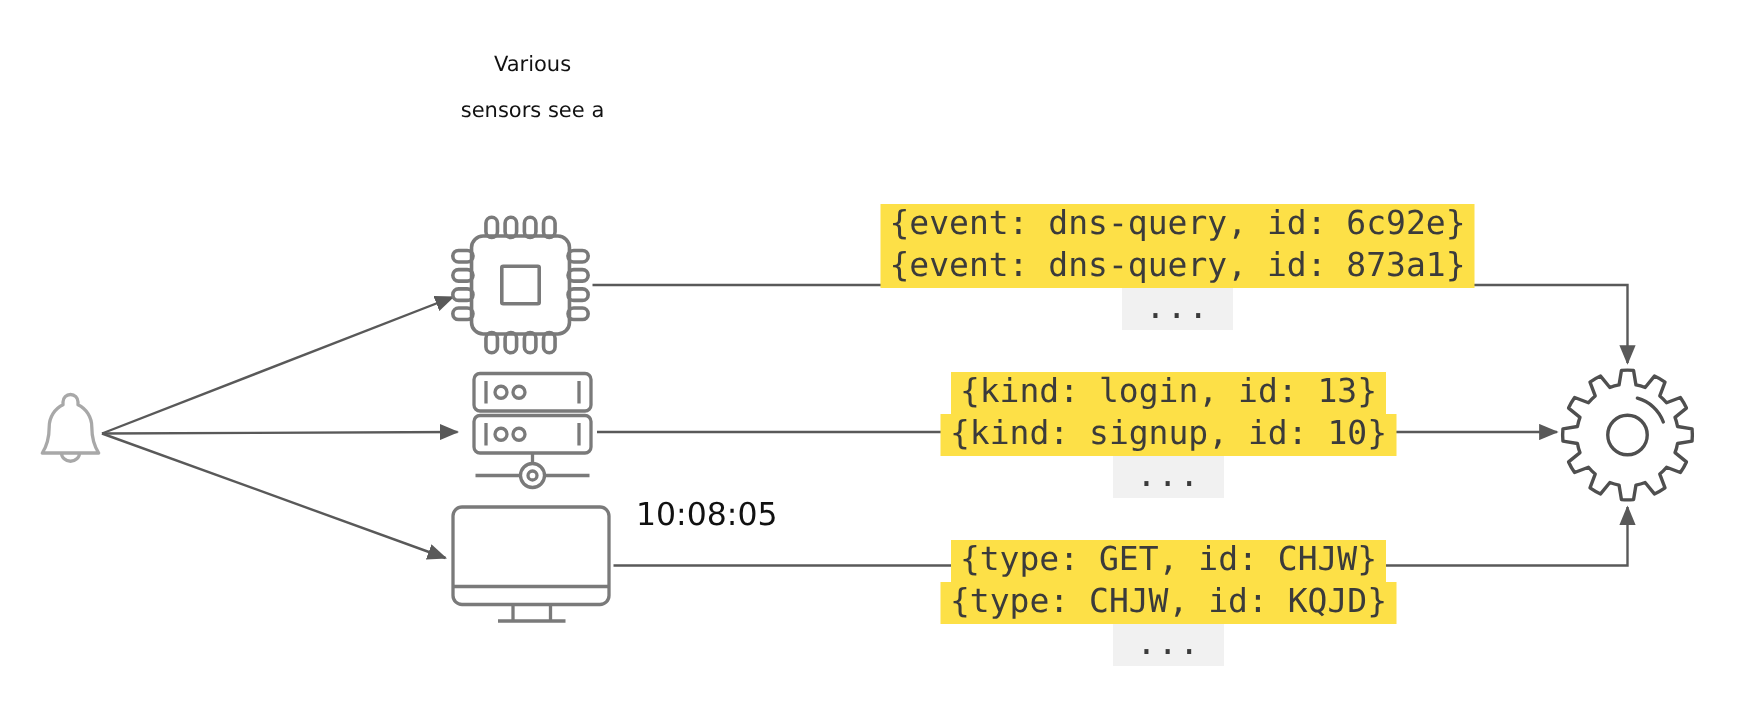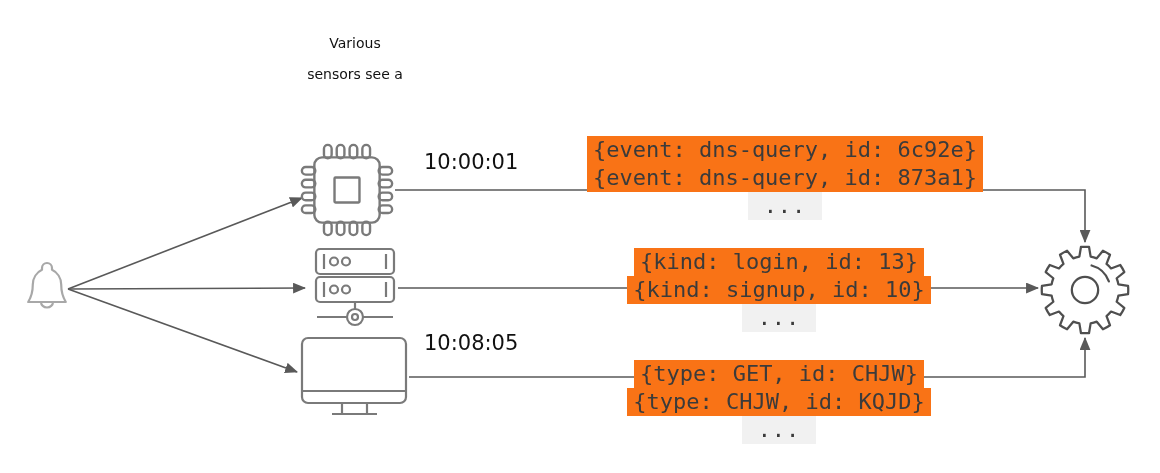--- a/index.html
+++ b/index.html
@@ -5,21 +5,21 @@
   html,body{margin:0;padding:0;background:#ffffff;}
   body{width:1160px;height:473px;font-family:"DejaVu Sans",sans-serif;}
   .canvas{position:relative;width:1160px;height:473px;overflow:hidden;background:#ffffff;}
   .connectors{position:absolute;left:0;top:0;z-index:1;}
   .icon{position:absolute;z-index:2;}
   .caption{position:absolute;left:255px;top:28px;width:200px;z-index:3;
            text-align:center;font-size:14px;line-height:31px;color:#111111;}
   .ts{position:absolute;z-index:3;font-size:21px;color:#111111;white-space:nowrap;}
   .codeblock{position:absolute;z-index:2;display:flex;flex-direction:column;align-items:center;
              font-family:"DejaVu Sans Mono",monospace;font-size:22px;line-height:28px;color:#3b3b3b;}
-  .codeline{background:#f97316;padding:0 6px;white-space:pre;}
+  .codeline{background:#fde047;padding:0 6px;white-space:pre;}
   .more{background:#f1f1f1;padding:0 16px;letter-spacing:1px;}
 </style>
 </head>
 <body>
 
 <div class="canvas">
 
   <svg class="connectors" width="1160" height="473">
     <defs>
       <marker id="ah" viewBox="0 0 12 10" refX="11" refY="5" markerWidth="13" markerHeight="11" orient="auto" markerUnits="userSpaceOnUse">
@@ -99,21 +99,20 @@
       <line x1="32" y1="78" x2="77" y2="78"></line>
     </g>
   </svg>
 
   <svg class="icon" style="left:1038px;top:243px" width="94" height="94" viewBox="0 0 100 100">
     <path fill="none" stroke="#4f4f4f" stroke-width="2.4" stroke-linejoin="round" d="M95.8 45.7 A46 46 0 0 1 95.8 54.3 L85.5 56.0 A36 36 0 0 1 83.7 62.5 L91.8 69.1 A46 46 0 0 1 87.5 76.6 L77.7 72.9 A36 36 0 0 1 72.9 77.7 L76.6 87.5 A46 46 0 0 1 69.1 91.8 L62.5 83.7 A36 36 0 0 1 56.0 85.5 L54.3 95.8 A46 46 0 0 1 45.7 95.8 L44.0 85.5 A36 36 0 0 1 37.5 83.7 L30.9 91.8 A46 46 0 0 1 23.4 87.5 L27.1 77.7 A36 36 0 0 1 22.3 72.9 L12.5 76.6 A46 46 0 0 1 8.2 69.1 L16.3 62.5 A36 36 0 0 1 14.5 56.0 L4.2 54.3 A46 46 0 0 1 4.2 45.7 L14.5 44.0 A36 36 0 0 1 16.3 37.5 L8.2 30.9 A46 46 0 0 1 12.5 23.4 L22.3 27.1 A36 36 0 0 1 27.1 22.3 L23.4 12.5 A46 46 0 0 1 30.9 8.2 L37.5 16.3 A36 36 0 0 1 44.0 14.5 L45.7 4.2 A46 46 0 0 1 54.3 4.2 L56.0 14.5 A36 36 0 0 1 62.5 16.3 L69.1 8.2 A46 46 0 0 1 76.6 12.5 L72.9 22.3 A36 36 0 0 1 77.7 27.1 L87.5 23.4 A46 46 0 0 1 91.8 30.9 L83.7 37.5 A36 36 0 0 1 85.5 44.0 Z"></path>
     <circle cx="50" cy="50" r="14" fill="none" stroke="#4f4f4f" stroke-width="2.4"></circle>
     <path d="M57 23.9 A27 27 0 0 1 75.4 40.8" fill="none" stroke="#4f4f4f" stroke-width="2.4" stroke-linecap="round"></path>
   </svg>
 
-  <div class="ts" style="left:424px;top:150px">10:00:01</div>
   <div class="ts" style="left:424px;top:331px">10:08:05</div>
 
   <div class="codeblock" style="left:580px;top:136px;width:410px">
     <div class="codeline">{event: dns-query, id: 6c92e}</div>
     <div class="codeline">{event: dns-query, id: 873a1}</div>
     <div class="codeline more">...</div>
   </div>
 
   <div class="codeblock" style="left:618px;top:248px;width:322px">
     <div class="codeline">{kind: login, id: 13}</div>

